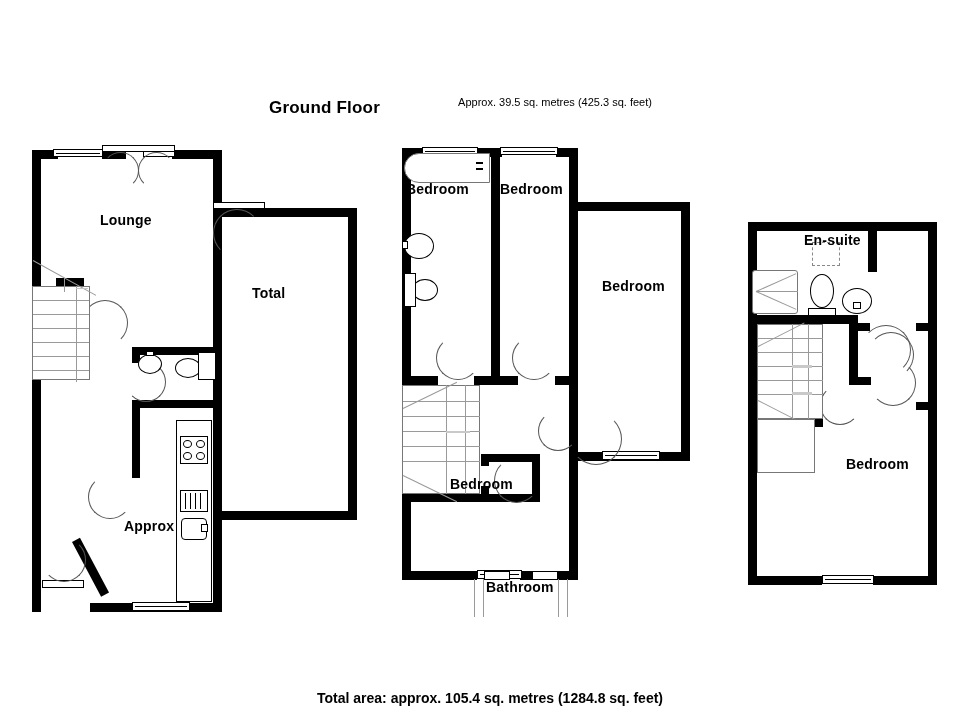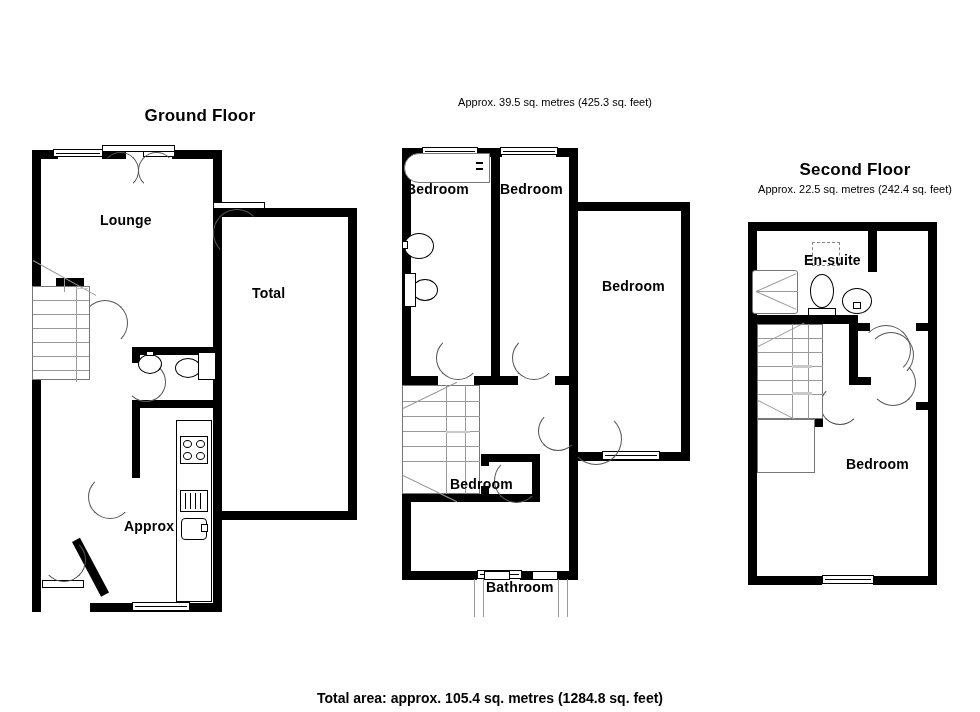--- a/index.html
+++ b/index.html
@@ -41,21 +41,21 @@
   .fixd{position:absolute;border:1px dashed #888;box-sizing:border-box;background:transparent;}
   .fixg{position:absolute;border:1px solid #777;box-sizing:border-box;background:#fff;}
 
   .total{position:absolute;left:0;right:0;text-align:center;font-size:14px;font-weight:bold;}
 </style>
 </head>
 <body>
 
 <div class="floor" style="left:20px;top:90px;width:360px;height:530px;">
 
-  <div class="floor-title" style="top:16px;">
+  <div class="floor-title" style="top:8px;text-align:right;">
     <div class="t">Ground Floor</div>
   </div>
 
   <div class="plan" style="left:0;top:0;width:360px;height:530px;">
 
     <div class="w" style="left:12px;top:60px;width:9px;height:462px;"></div>
     <div class="w" style="left:12px;top:60px;width:26px;height:9px;"></div>
     <div class="w" style="left:82px;top:60px;width:24px;height:9px;"></div>
     <div class="w" style="left:152px;top:60px;width:50px;height:9px;"></div>
     <div class="w" style="left:193px;top:60px;width:9px;height:399px;"></div>
@@ -217,24 +217,20 @@
     <div class="room-label" style="left:16px;top:88px;">Bedroom</div>
     <div class="room-label" style="left:110px;top:88px;">Bedroom</div>
     <div class="room-label" style="left:212px;top:185px;">Bedroom</div>
     <div class="room-label" style="left:60px;top:383px;">Bedroom</div>
     <div class="room-label" style="left:96px;top:486px;">Bathroom</div>
   </div>
 </div>
 
 <div class="floor" style="left:730px;top:160px;width:250px;height:440px;">
 
-  <div class="floor-title" style="top:0;">
-    <div class="t">Second Floor</div>
-    <div class="s">Approx. 22.5 sq. metres (242.4 sq. feet)</div>
-  </div>
 
   <div class="plan" style="left:0;top:0;width:250px;height:440px;">
 
     <div class="w" style="left:18px;top:62px;width:9px;height:363px;"></div>
     <div class="w" style="left:18px;top:62px;width:189px;height:9px;"></div>
     <div class="w" style="left:198px;top:62px;width:9px;height:363px;"></div>
     <div class="w" style="left:18px;top:416px;width:74px;height:9px;"></div>
     <div class="w" style="left:143px;top:416px;width:64px;height:9px;"></div>
 
     <div class="w" style="left:138px;top:62px;width:9px;height:50px;"></div>
@@ -274,18 +270,18 @@
     <div class="lg" style="left:28px;top:234px;width:65px;height:1px;"></div>
     <div class="lg" style="left:62px;top:164px;width:1px;height:95px;"></div>
     <div class="lg" style="left:78px;top:164px;width:1px;height:95px;"></div>
     <div class="lg" style="left:28px;top:186px;width:52px;height:1px;transform:rotate(-27deg);transform-origin:left center;"></div>
     <div class="lg" style="left:28px;top:240px;width:52px;height:1px;transform:rotate(27deg);transform-origin:left center;"></div>
     <div class="lgl" style="left:62px;top:205px;width:20px;height:3px;"></div>
     <div class="lgl" style="left:62px;top:232px;width:20px;height:3px;"></div>
 
     <div class="fixg" style="left:27px;top:259px;width:58px;height:54px;"></div>
 
-    <div class="room-label" style="left:74px;top:92px;">En-suite</div>
+    <div class="room-label" style="left:74px;top:72px;">En-suite</div>
     <div class="room-label" style="left:116px;top:296px;">Bedroom</div>
   </div>
 </div>
 
 <div class="total" style="top:690px;">Total area: approx. 105.4 sq. metres (1284.8 sq. feet)</div>
 
 </body></html>

